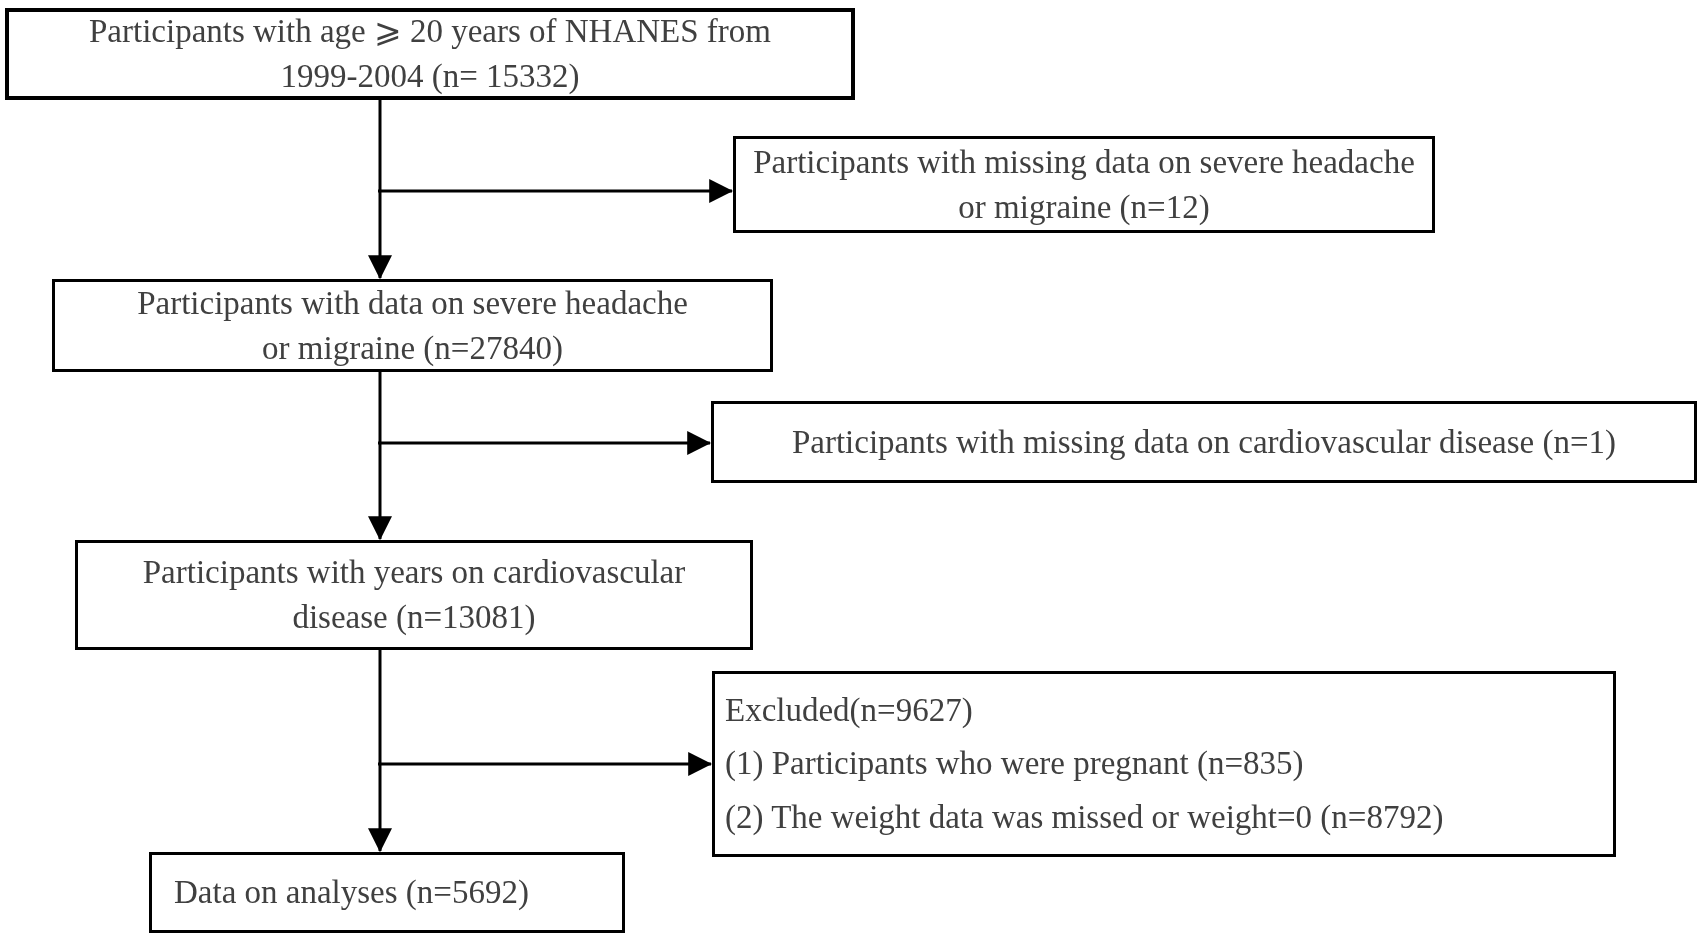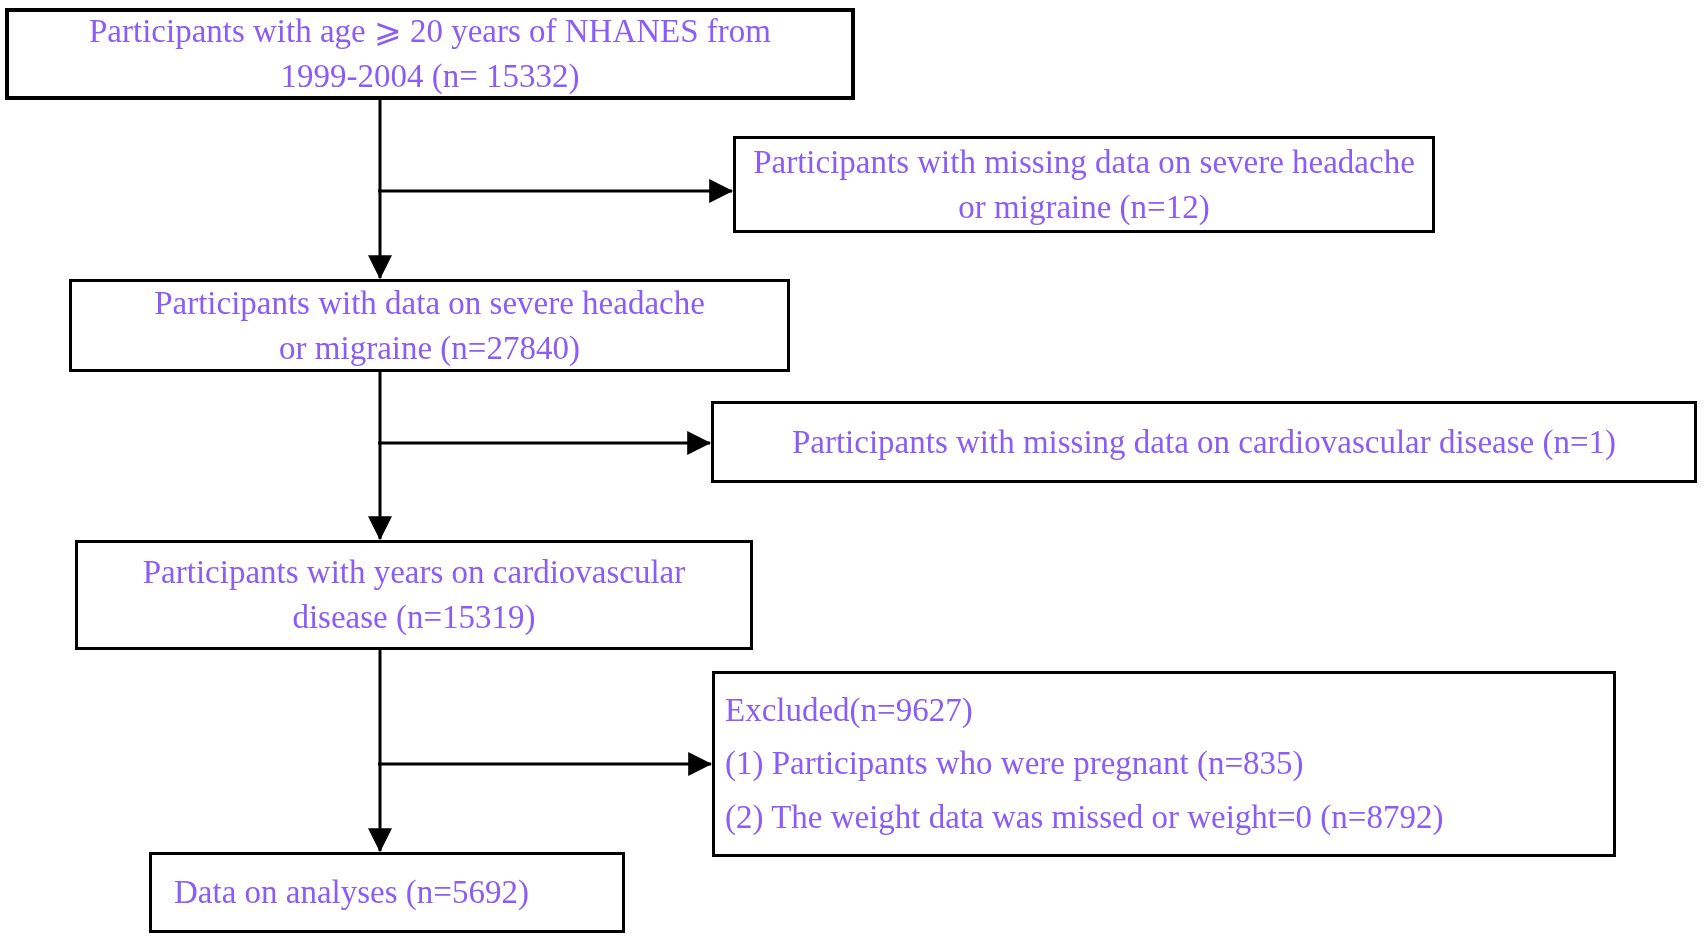--- a/index.html
+++ b/index.html
@@ -6,39 +6,39 @@
     margin: 0;
     padding: 0;
     background: #ffffff;
   }
   #stage {
     position: relative;
     width: 1705px;
     height: 938px;
     background: #ffffff;
     font-family: "Liberation Serif", "DejaVu Serif", serif;
-    color: #8b5cf6;
+    color: #404040;
     overflow: hidden;
   }
   .fbox {
     position: absolute;
     box-sizing: border-box;
     border: 3px solid #000000;
     background: #ffffff;
     display: flex;
     flex-direction: column;
     justify-content: center;
     text-align: center;
     font-size: 33px;
     line-height: 1.36;
   }
   .fbox .line { white-space: nowrap; }
   #box-top    { left: 5px;   top: 8px;   width: 850px; height: 92px; border-width: 4px; }
   #box-excl1  { left: 733px; top: 136px; width: 702px; height: 97px; }
-  #box-step2  { left: 69px;  top: 279px; width: 721px; height: 93px; }
+  #box-step2  { left: 52px;  top: 279px; width: 721px; height: 93px; }
   #box-excl2  { left: 711px; top: 401px; width: 986px; height: 82px; }
   #box-step3  { left: 75px;  top: 540px; width: 678px; height: 110px; }
   #box-excl3  {
     left: 712px; top: 671px; width: 904px; height: 186px;
     text-align: left;
     padding-left: 10px;
     line-height: 1.62;
   }
   #box-final  {
     left: 149px; top: 852px; width: 476px; height: 81px;
@@ -90,21 +90,21 @@
     <div class="line">Participants with data on severe headache</div>
     <div class="line">or migraine (n=27840)</div>
   </div>
 
   <div class="fbox" id="box-excl2">
     <div class="line">Participants with missing data on cardiovascular disease (n=1)</div>
   </div>
 
   <div class="fbox" id="box-step3">
     <div class="line">Participants with years on cardiovascular</div>
-    <div class="line">disease (n=15319)</div>
+    <div class="line">disease (n=13081)</div>
   </div>
 
   <div class="fbox" id="box-excl3">
     <div class="line">Excluded(n=9627)</div>
     <div class="line">(1) Participants who were pregnant (n=835)</div>
     <div class="line">(2) The weight data was missed or weight=0 (n=8792)</div>
   </div>
 
   <div class="fbox" id="box-final">
     <div class="line">Data on analyses (n=5692)</div>

